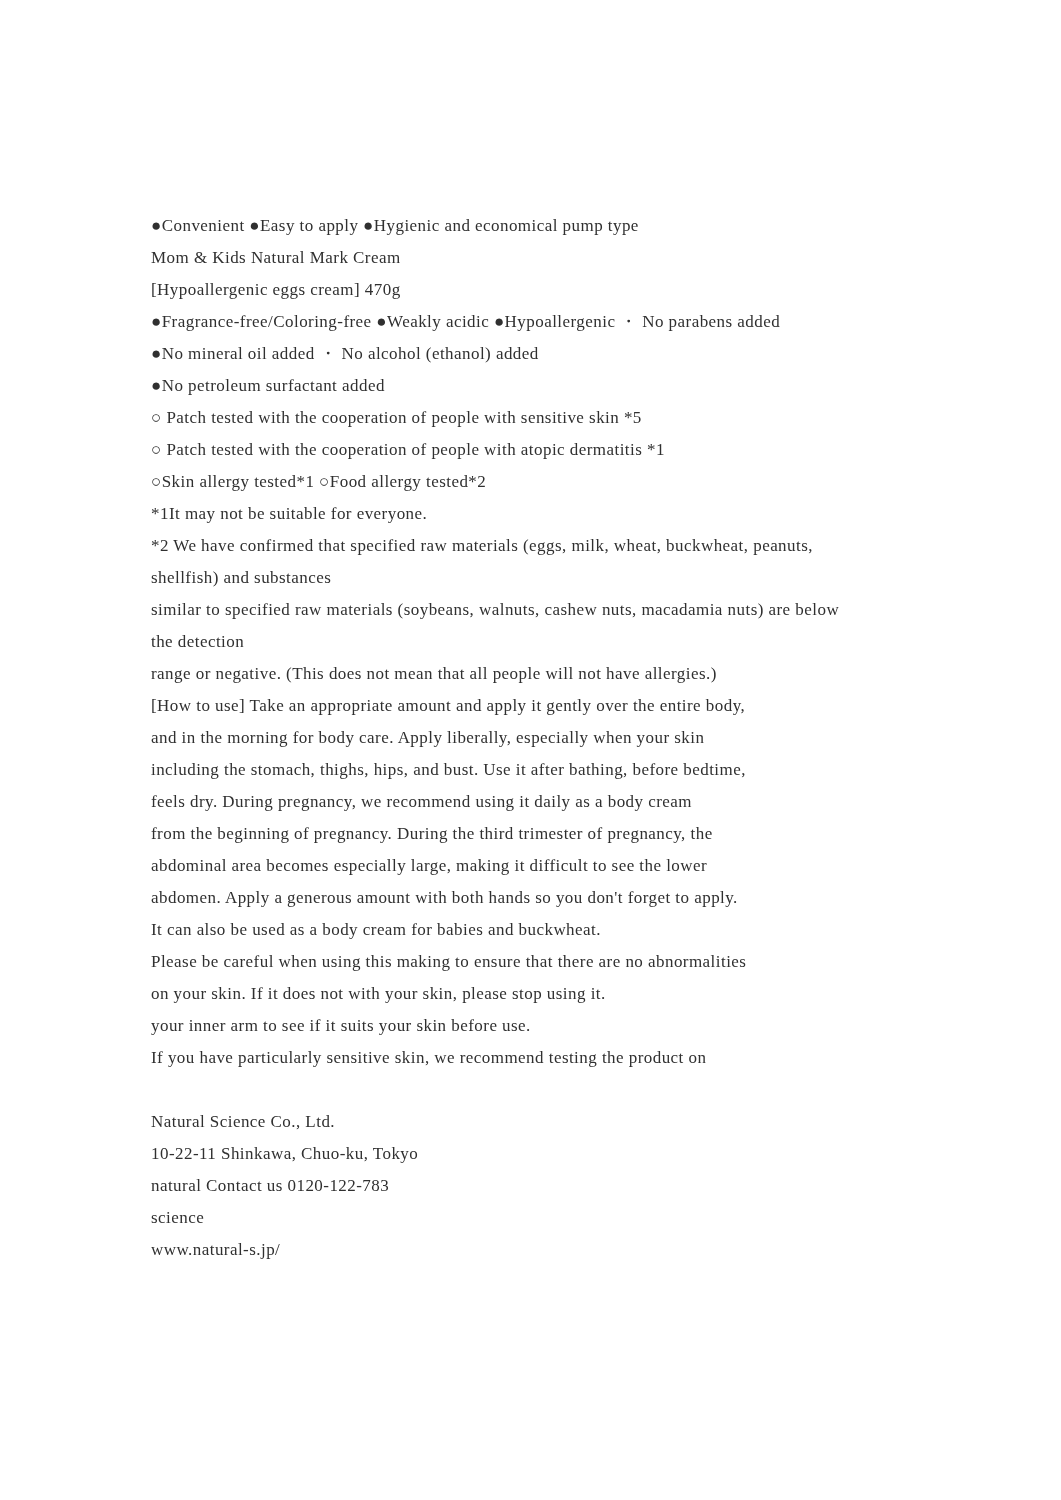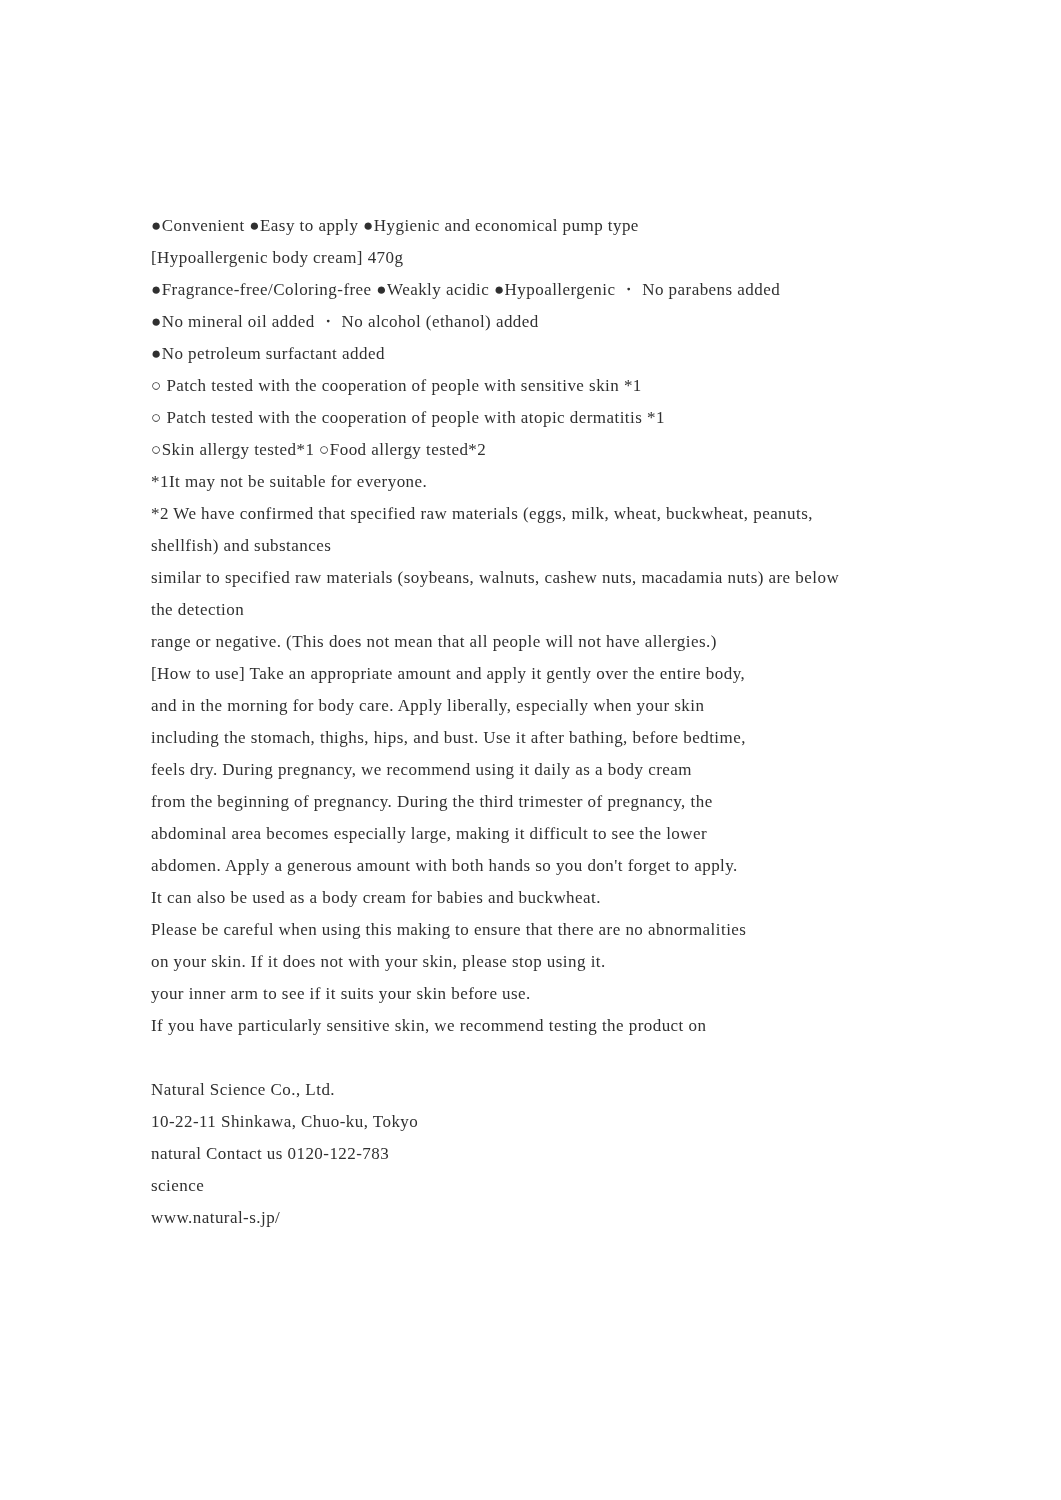--- a/index.html
+++ b/index.html
@@ -40,25 +40,26 @@
     height: 32px;
   }
 </style>
 </head>
 <body>
 
 <div class="page">
   <div class="content">
 
     <div class="line">●Convenient ●Easy to apply ●Hygienic and economical pump type</div>
-    <div class="line">[Hypoallergenic body cream] 470g</div>
+    <div class="line">Mom &amp; Kids Natural Mark Cream</div>
+    <div class="line">[Hypoallergenic eggs cream] 470g</div>
     <div class="line">●Fragrance-free/Coloring-free ●Weakly acidic ●Hypoallergenic ・ No parabens added</div>
     <div class="line">●No mineral oil added ・ No alcohol (ethanol) added</div>
     <div class="line">●No petroleum surfactant added</div>
-    <div class="line">○ Patch tested with the cooperation of people with sensitive skin *1</div>
+    <div class="line">○ Patch tested with the cooperation of people with sensitive skin *5</div>
     <div class="line">○ Patch tested with the cooperation of people with atopic dermatitis *1</div>
     <div class="line">○Skin allergy tested*1 ○Food allergy tested*2</div>
     <div class="line">*1It may not be suitable for everyone.</div>
     <div class="line">*2 We have confirmed that specified raw materials (eggs, milk, wheat, buckwheat, peanuts,</div>
     <div class="line">shellfish) and substances</div>
     <div class="line">similar to specified raw materials (soybeans, walnuts, cashew nuts, macadamia nuts) are below</div>
     <div class="line">the detection</div>
     <div class="line">range or negative. (This does not mean that all people will not have allergies.)</div>
     <div class="line">[How to use] Take an appropriate amount and apply it gently over the entire body,</div>
     <div class="line">and in the morning for body care. Apply liberally, especially when your skin</div>

